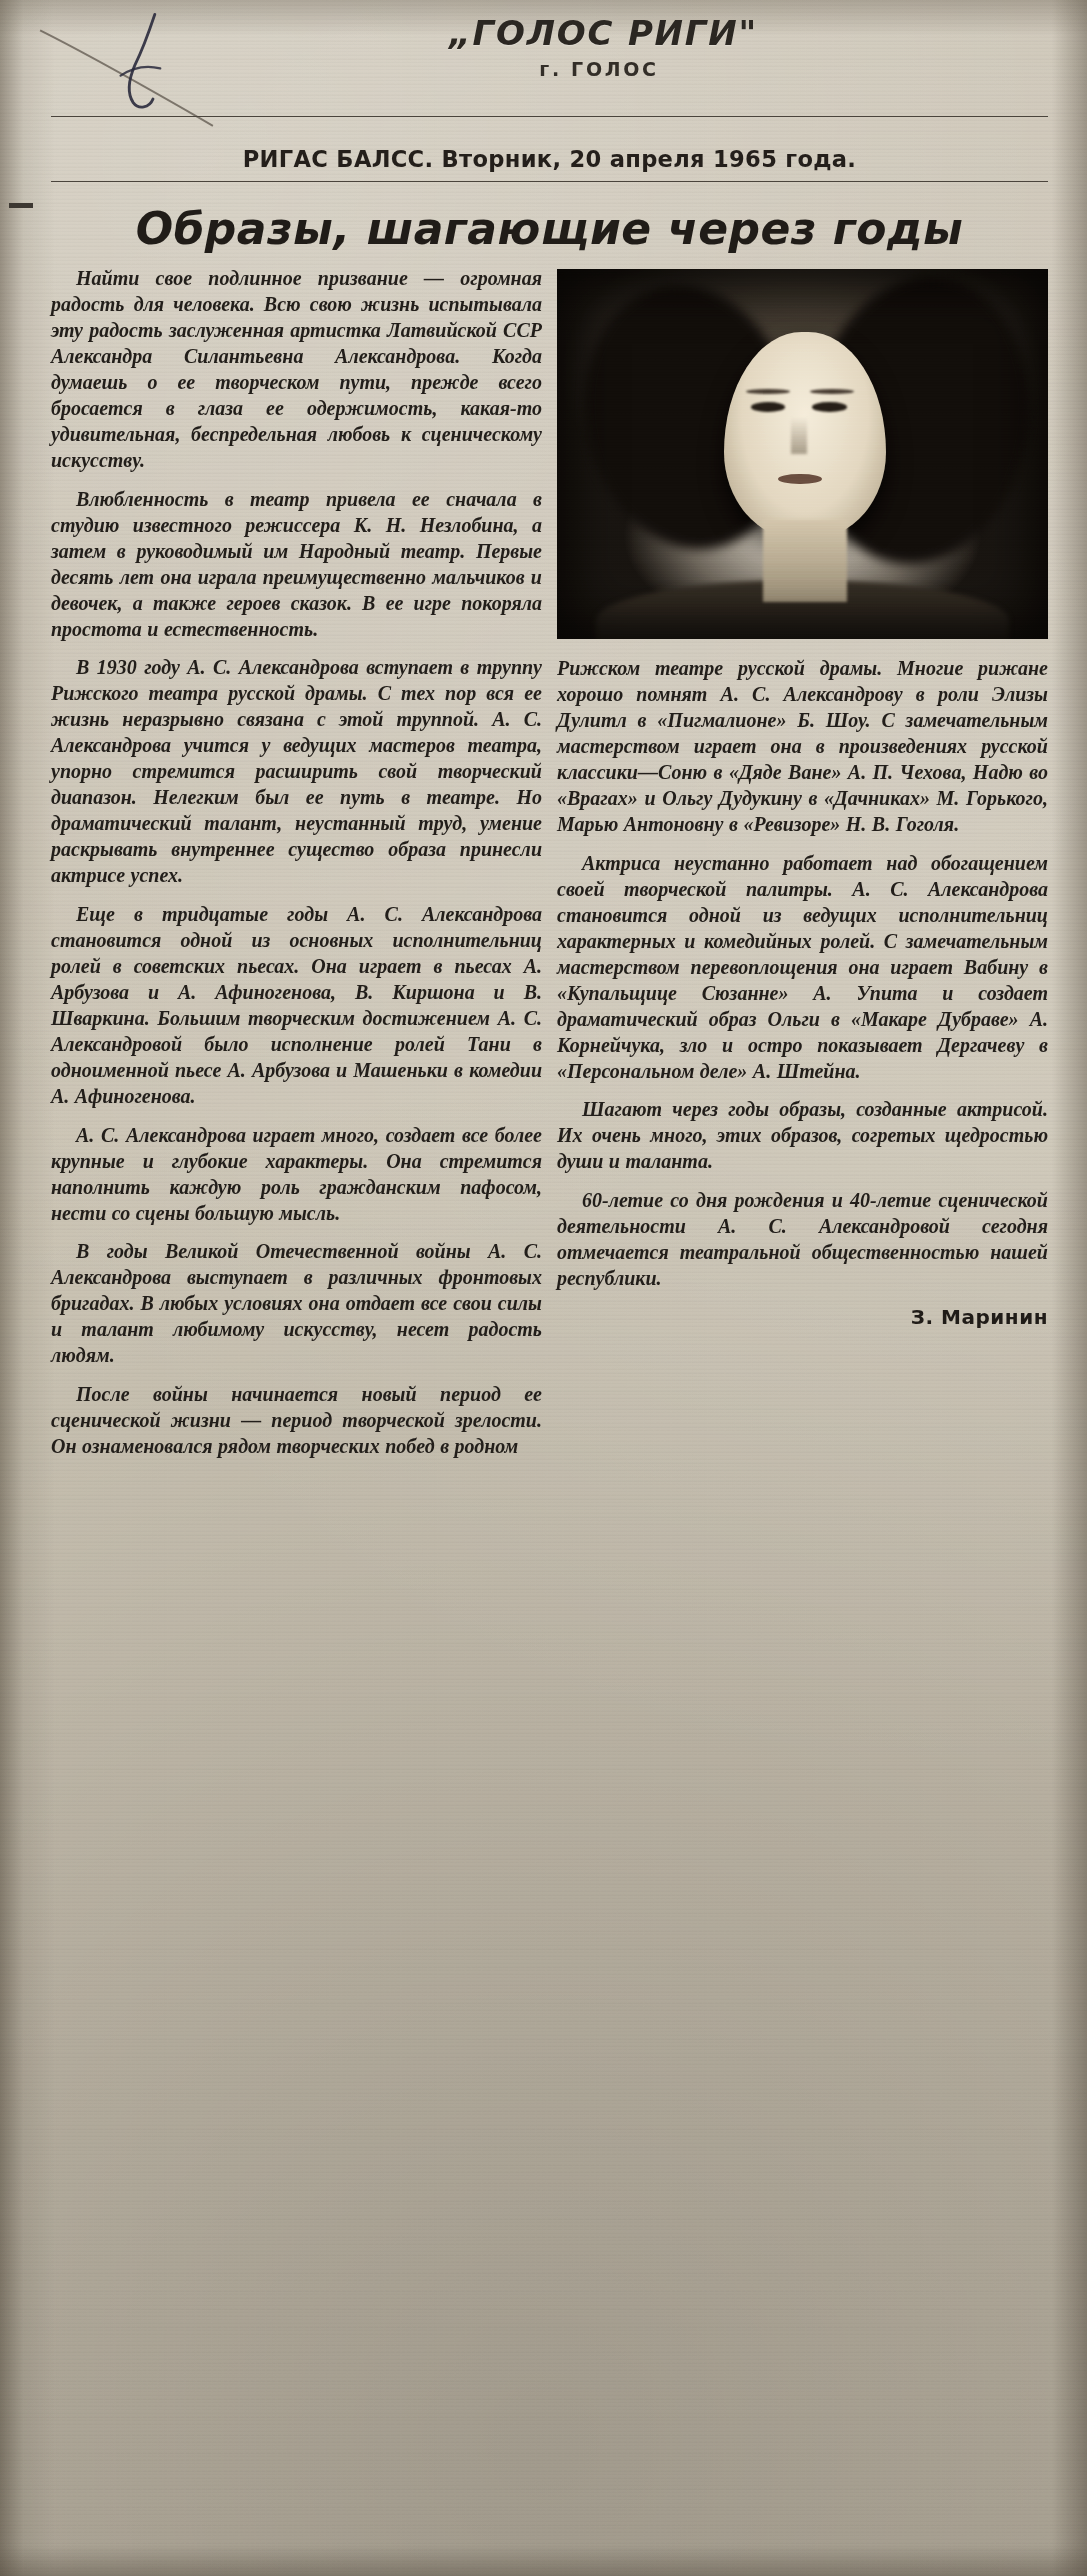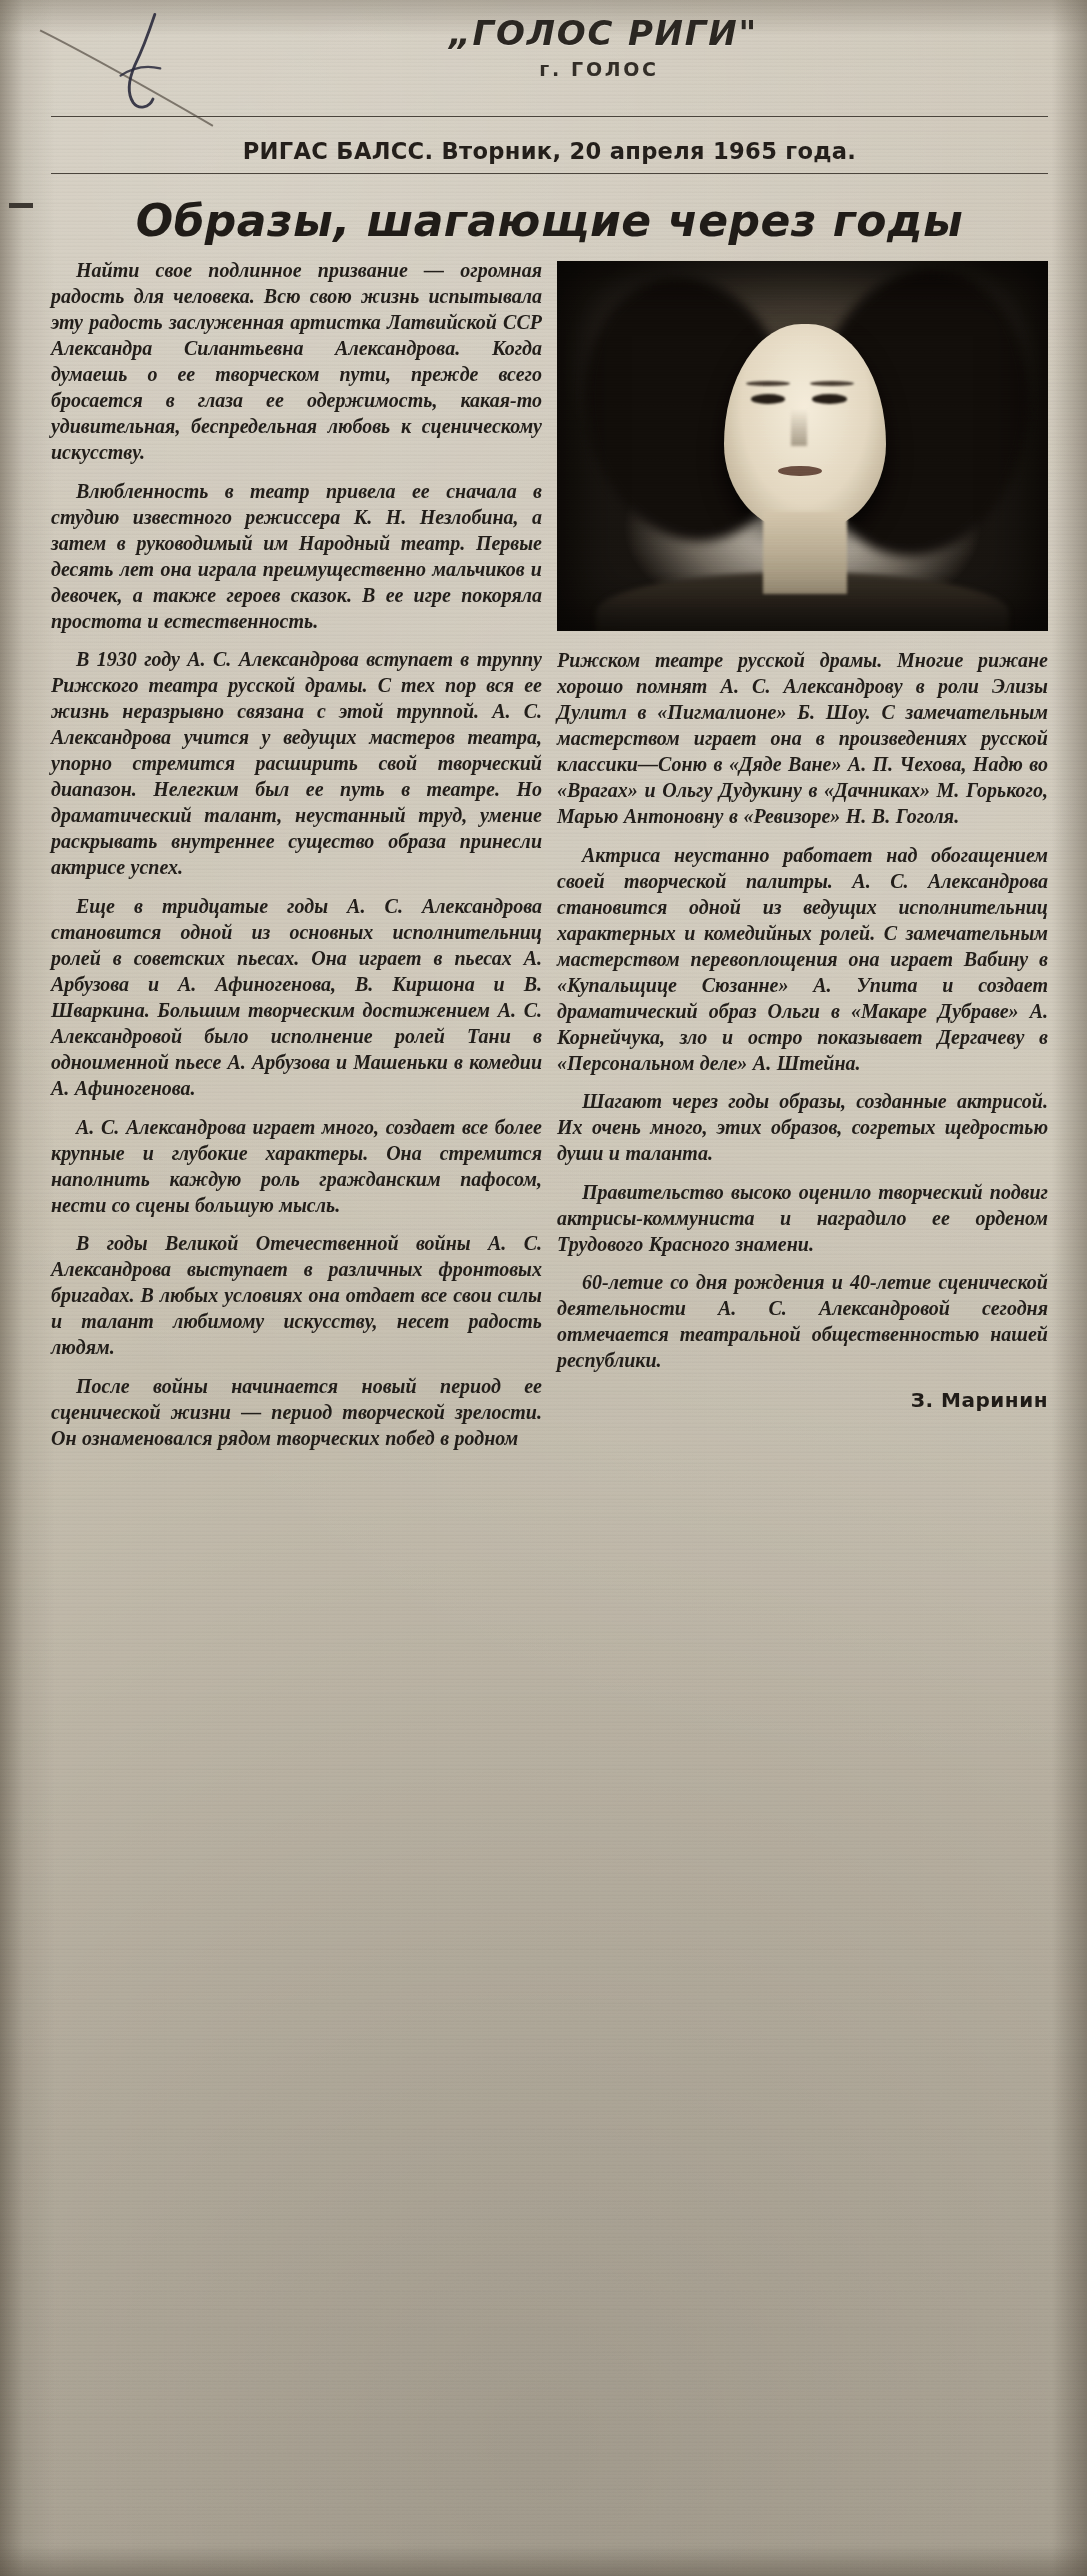--- a/index.html
+++ b/index.html
@@ -53,21 +53,21 @@
     font-weight:700;font-size:19px;letter-spacing:2.7px;
     color:#332e28;margin-top:5.4px;margin-left:99px;
   }
 
   
   .scribble{position:absolute;left:90px;top:9px;width:126px;height:108px;z-index:4;}
   
   .tear{position:absolute;left:36px;top:25px;width:181px;height:108px;z-index:2;}
 
   
-  .daterule{margin-top:36px;border-top:1.8px solid #4a443c;padding-top:8px;}
+  .daterule{margin-top:36px;border-top:1.8px solid #4a443c;padding-top:16px;}
   .dateline{
     font-family:"DejaVu Sans",sans-serif;
     font-weight:700;font-size:22.6px;color:#241f1b;
     text-align:center;padding:12.6px 0 9px;
     border-bottom:1.8px solid #4a443c;
     letter-spacing:0.3px;
   }
   .leftdash{position:absolute;left:9px;top:203px;width:23.5px;height:4.5px;background:#3d3832;z-index:4;}
 
   
@@ -206,21 +206,20 @@
             <div class="nose"></div>
             <div class="mouth"></div>
             <div class="photo-grain"></div>
             <div class="photo-vig"></div>
           </div>
         </div>
 
         <p class="noindent">Рижском театре русской драмы. Многие рижане хорошо помнят А. С. Александрову в роли Элизы Дулитл в «Пигмалионе» Б. Шоу. С замечательным мастерством играет она в произведениях русской классики—Соню в «Дяде Ване» А. П. Чехова, Надю во «Врагах» и Ольгу Дудукину в «Дачниках» М. Горького, Марью Антоновну в «Ревизоре» Н. В. Гоголя.</p>
         <p>Актриса неустанно работает над обогащением своей творческой палитры. А. С. Александрова становится одной из ведущих исполнительниц характерных и комедийных ролей. С замечательным мастерством перевоплощения она играет Вабину в «Купальщице Сюзанне» А. Упита и создает драматический образ Ольги в «Макаре Дубраве» А. Корнейчука, зло и остро показывает Дергачеву в «Персональном деле» А. Штейна.</p>
         <p>Шагают через годы образы, созданные актрисой. Их очень много, этих образов, согретых щедростью души и таланта.</p>
-        <p>Правительство высоко оценило творческий подвиг актрисы-коммуниста и наградило ее орденом Трудового Красного знамени.</p>
         <p>60-летие со дня рождения и 40-летие сценической деятельности А. С. Александровой сегодня отмечается театральной общественностью нашей республики.</p>
 
         <div class="signature">З. Маринин</div>
       </div>
     </div>
   </div>
 </div>
 
 
 </body></html>

